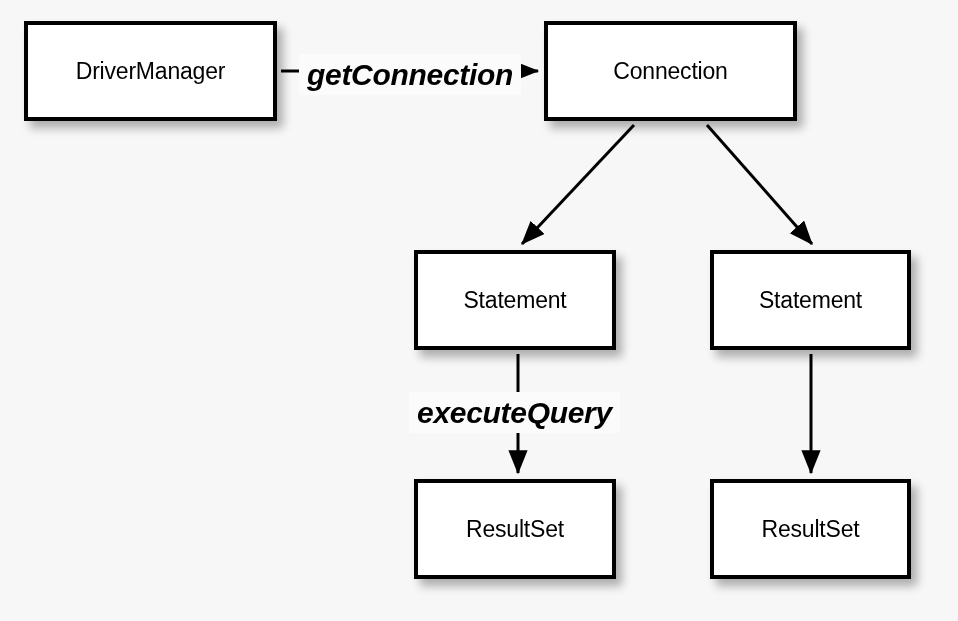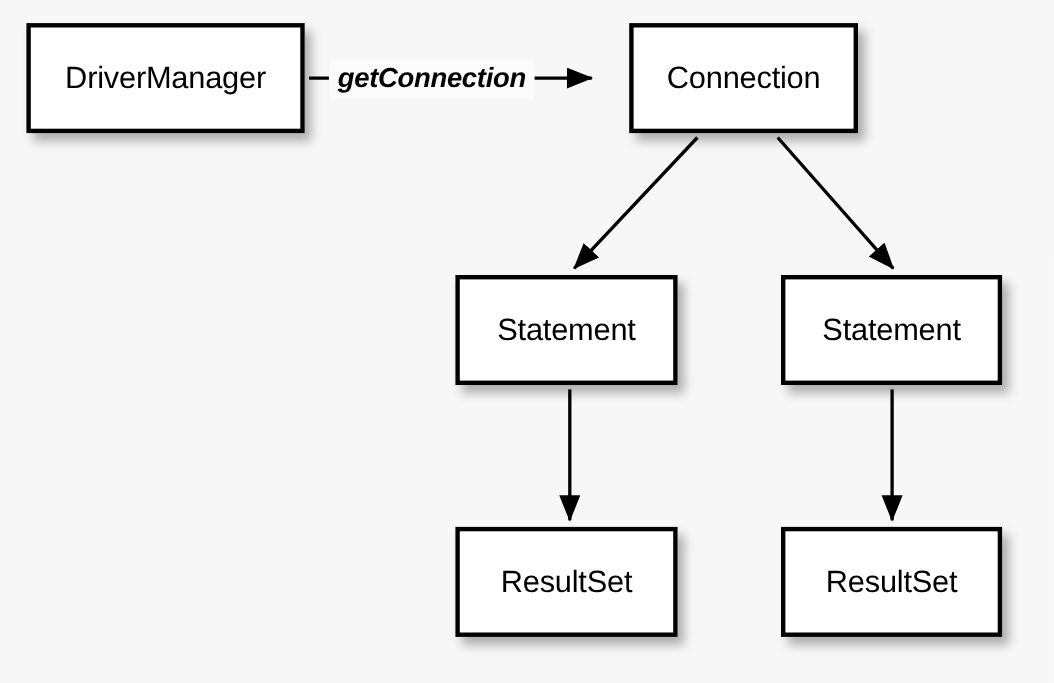--- a/index.html
+++ b/index.html
@@ -29,34 +29,34 @@
     background: #ffffff;
     border: 4px solid #000000;
     display: flex;
     align-items: center;
     justify-content: center;
     box-shadow: 6px 7px 9px rgba(0,0,0,0.30);
     z-index: 3;
   }
   .node-label {
     font-family: "Liberation Sans", sans-serif;
-    font-size: 28px;
+    font-size: 23px;
     font-weight: 400;
     color: #000000;
     letter-spacing: -0.2px;
     white-space: nowrap;
   }
   .edge-label {
     position: absolute;
     background: #fbfbfb;
     color: #000000;
     font-family: "Liberation Sans", sans-serif;
     font-style: italic;
     font-weight: bold;
-    font-size: 25px;
+    font-size: 30px;
     letter-spacing: -0.3px;
     white-space: nowrap;
     padding: 4px 8px;
     z-index: 4;
     line-height: 1.1;
   }
 </style>
 </head>
 <body>
 
@@ -87,21 +87,21 @@
 
     <g>
       <line x1="811" y1="354" x2="811" y2="473" stroke="#000000" stroke-width="3" marker-end="url(#arrowhead)"></line>
     </g>
   </svg>
 
   <div class="node" style="left:24px; top:21px; width:253px; height:100px;">
     <span class="node-label">DriverManager</span>
   </div>
 
-  <div class="node" style="left:544px; top:21px; width:208px; height:100px;margin-left:28px;">
+  <div class="node" style="left:544px; top:21px; width:253px; height:100px;">
     <span class="node-label">Connection</span>
   </div>
 
   <div class="node" style="left:414px; top:250px; width:202px; height:100px;">
     <span class="node-label">Statement</span>
   </div>
 
   <div class="node" style="left:710px; top:250px; width:201px; height:100px;">
     <span class="node-label">Statement</span>
   </div>
@@ -110,14 +110,15 @@
     <span class="node-label">ResultSet</span>
   </div>
 
   <div class="node" style="left:710px; top:479px; width:201px; height:100px;">
     <span class="node-label">ResultSet</span>
   </div>
 
   <div class="edge-label" style="left:299px; top:54px;">getConnection</div>
 
 
+  <div class="edge-label" style="left:409px; top:392px;">executeQuery</div>
 
 </div>
 
 </body></html>

